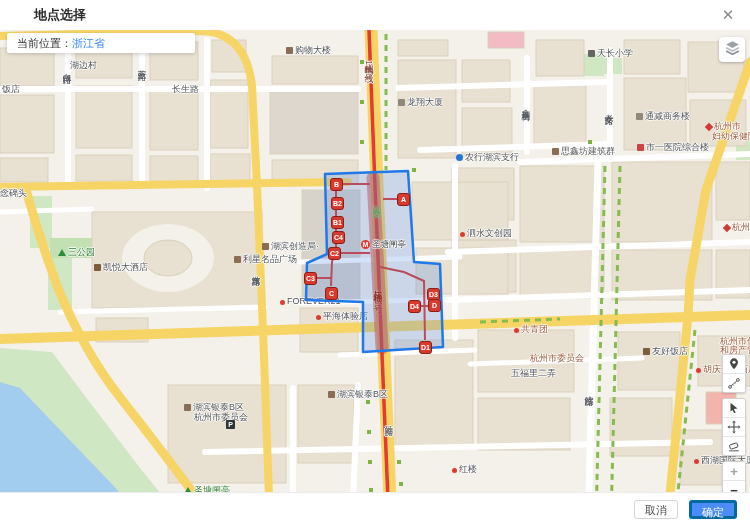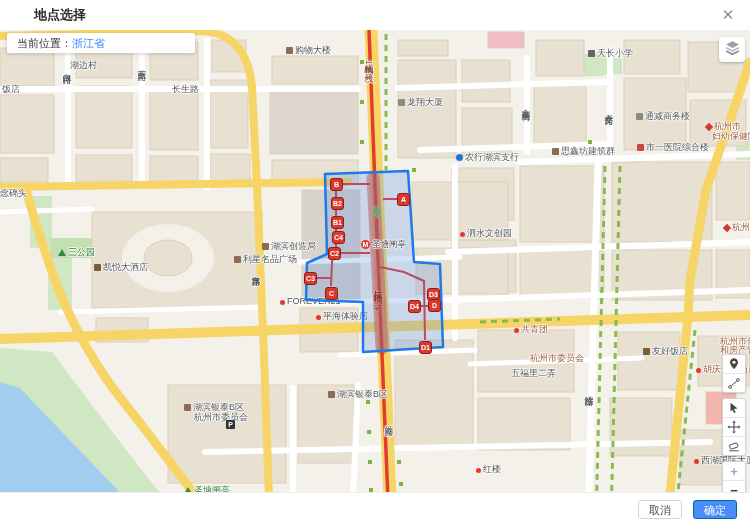--- a/index.html
+++ b/index.html
@@ -7,21 +7,21 @@
        font-family:"Liberation Sans","DejaVu Sans",sans-serif;}
   
   #header{position:absolute;left:0;top:0;width:750px;height:30px;background:#fff;z-index:40;}
   #dlg-title{position:absolute;left:34px;top:0;line-height:30px;font-size:13px;font-weight:bold;color:#2b2b2b;}
   #dlg-close{position:absolute;right:10px;top:0;width:24px;height:30px;line-height:30px;text-align:center;
              font-size:15px;color:#8a8a8a;cursor:pointer;}
   #footer{position:absolute;left:0;top:492px;width:750px;height:32px;background:#fff;z-index:40;
           border-top:1px solid #ececec;display:flex;align-items:center;justify-content:flex-end;}
   .btn{height:19px;line-height:18px;font-size:11px;border-radius:3px;padding:0 10px;cursor:pointer;box-sizing:border-box;}
   #btn-cancel{border:1px solid #d5d5d5;background:#fff;color:#4a4a4a;margin-right:11px;}
-  #btn-confirm{border:1px solid #0369a1;background:#4a8df8;color:#fff;margin-right:13px;}
+  #btn-confirm{border:3px solid #0369a1;background:#4a8df8;color:#fff;margin-right:13px;}
   
   #map{position:absolute;left:0;top:0;width:750px;height:524px;background:#f4f1ea;z-index:1;}
   #base-svg,#overlay-svg{position:absolute;left:0;top:0;}
   #map-labels{position:absolute;left:0;top:0;width:750px;height:524px;z-index:3;pointer-events:none;}
   .mlabel{position:absolute;font-size:9px;color:#4f5358;white-space:nowrap;line-height:10px;
           text-shadow:-1px 0 0 #fff,1px 0 0 #fff,0 -1px 0 #fff,0 1px 0 #fff;}
   .mlabel.vert{writing-mode:vertical-rl;letter-spacing:1px;line-height:10px;}
   .ic{display:inline-block;vertical-align:-1px;margin-right:2px;}
   .ic-sq{width:7px;height:7px;border-radius:1px;}
   .ic-rd{width:7px;height:7px;border-radius:50%;}
@@ -234,21 +234,21 @@
       <div class="mlabel vert" style="left: 584px; top: 388px;">浣纱路</div>
       <div class="mlabel" style="left: 696px; top: 364px; color: rgb(156, 90, 60);"><span class="ic ic-dot"></span>胡庆余堂药店</div>
       <div class="mlabel" style="left: 720px; top: 336px; color: rgb(156, 90, 60);">杭州市住</div>
       <div class="mlabel" style="left: 720px; top: 345px; color: rgb(156, 90, 60);">和房产管</div>
       <div class="mlabel" style="left: 184px; top: 402px;"><span class="ic ic-sq" style="background: rgb(138, 109, 85);"></span>湖滨银泰B区</div>
       <div class="mlabel" style="left: 194px; top: 412px;">杭州市委员会</div>
       <div class="mlabel" style="left: 226px; top: 418px;"><span class="ic ic-p">P</span></div>
       <div class="mlabel" style="left: 328px; top: 389px;"><span class="ic ic-sq" style="background: rgb(138, 109, 85);"></span>湖滨银泰B区</div>
       <div class="mlabel" style="left: 184px; top: 474px; color: rgb(46, 125, 50); margin-top: 11px;"><span class="ic ic-tree"></span>圣塘闸亭</div>
       <div class="mlabel" style="left: 694px; top: 455px;"><span class="ic ic-dot"></span>西湖国际大厦</div>
-      <div class="mlabel" style="left: 476px; top: 464px;"><span class="ic ic-dot"></span>红楼</div>
+      <div class="mlabel" style="left: 452px; top: 464px;"><span class="ic ic-dot"></span>红楼</div>
       <div class="mlabel" style="left: 0px; top: 179px; margin-top: 9px;">线码头</div>
       <div class="mlabel" style="left: 0px; top: 188px;">念碑</div>
       <div class="mlabel vert" style="left: 364px; top: 56px; color: rgb(140, 74, 62);">杭州地铁1号线</div>
       <div class="mlabel vert" style="left: 384px; top: 418px; color: rgb(106, 106, 106);">延安路</div>
     </div>
 
   <div id="station" style="left: 361px; top: 239px;">
     <span class="metro-ic">M</span><span id="station-name">圣塘闸亭</span>
   </div>
 <div class="bandlab" style="left: 370px; top: 198px; color: rgb(87, 160, 90);">延安路</div>

